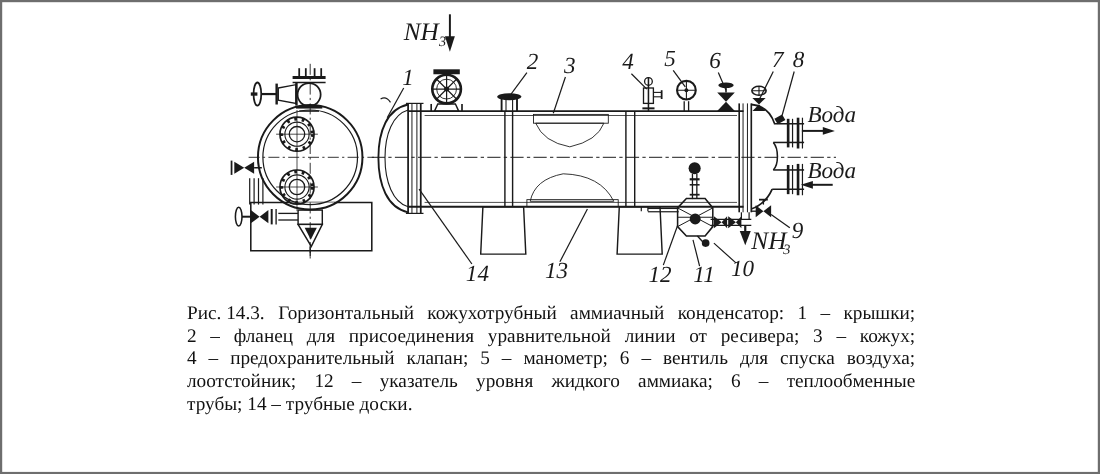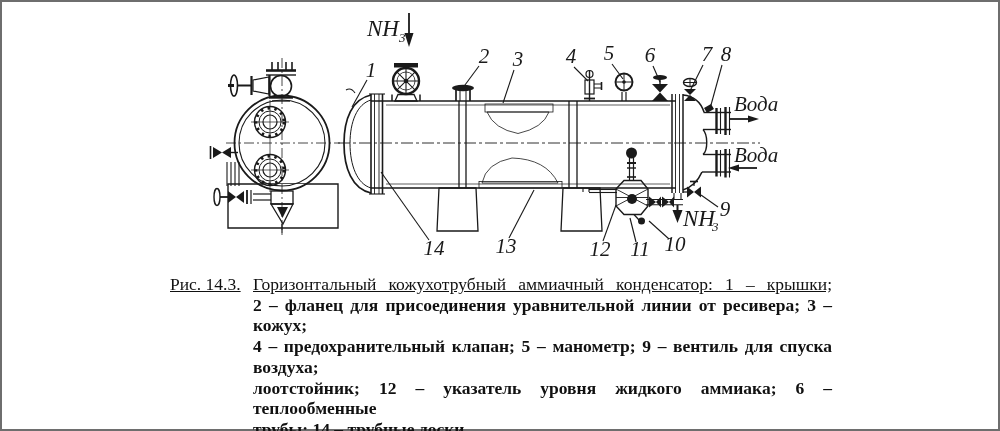--- a/index.html
+++ b/index.html
@@ -3,24 +3,24 @@
 <meta charset="utf-8">
 <style>
   html,body{margin:0;padding:0;background:#fff;}
   #page{position:relative;width:1000px;height:431px;background:#fff;overflow:hidden;
         font-family:"Liberation Serif","DejaVu Serif",serif;color:#1a1a1a;}
   #frame{position:absolute;inset:0;border:2px solid #6e6e6e;pointer-events:none;}
   #drawing{position:absolute;left:0;top:0;}
   
   #caption{position:absolute;left:170px;top:274px;width:662px;
            font-size:17.5px;line-height:20.7px;color:#111;}
-  #caption .first{display:flex;text-decoration:underline;}
+  #caption .first{display:flex;}
   #caption .figlabel{flex:0 0 83px;white-space:nowrap;}
   #caption .jt{flex:1 1 auto;text-align:justify;text-align-last:justify;}
-  #caption .cl{margin-left:83px;text-align:justify;text-align-last:justify;font-weight:bold;}
+  #caption .cl{text-align:justify;text-align-last:justify;}
   #caption .cl.last{text-align:left;text-align-last:left;}
   
   svg .ln{stroke:#1a1a1a;fill:none;}
   svg text{fill:#1a1a1a;}
   .pn{font:italic 21px "Liberation Serif","DejaVu Serif",serif;text-anchor:middle;}
   .flow{font:italic 21px "Liberation Serif","DejaVu Serif",serif;}
   .flow-big{font:italic 23px "Liberation Serif","DejaVu Serif",serif;}
   .sub{font:italic 13px "Liberation Serif","DejaVu Serif",serif;}
 </style>
 </head>
@@ -357,17 +357,17 @@
       <text class="sub" x="712" y="231">3</text>
     </g>
   </svg>
 
   <div id="caption">
     <div class="first">
       <span class="figlabel">Рис. 14.3.</span>
       <span class="jt">Горизонтальный кожухотрубный аммиачный конденсатор: 1 – крышки;</span>
     </div>
     <div class="cl">2 – фланец для присоединения уравнительной линии от ресивера; 3 – кожух;</div>
-    <div class="cl">4 – предохранительный клапан; 5 – манометр; 9 – вентиль для спуска воздуха;</div>
+    <div class="cl">4 – предохранительный клапан; 5 – манометр; 6 – вентиль для спуска воздуха;</div>
     <div class="cl">лоотстойник; 12 – указатель уровня жидкого аммиака; 6 – теплообменные</div>
     <div class="cl last">трубы; 14 – трубные доски.</div>
   </div>
 </div>
 
 </body></html>

